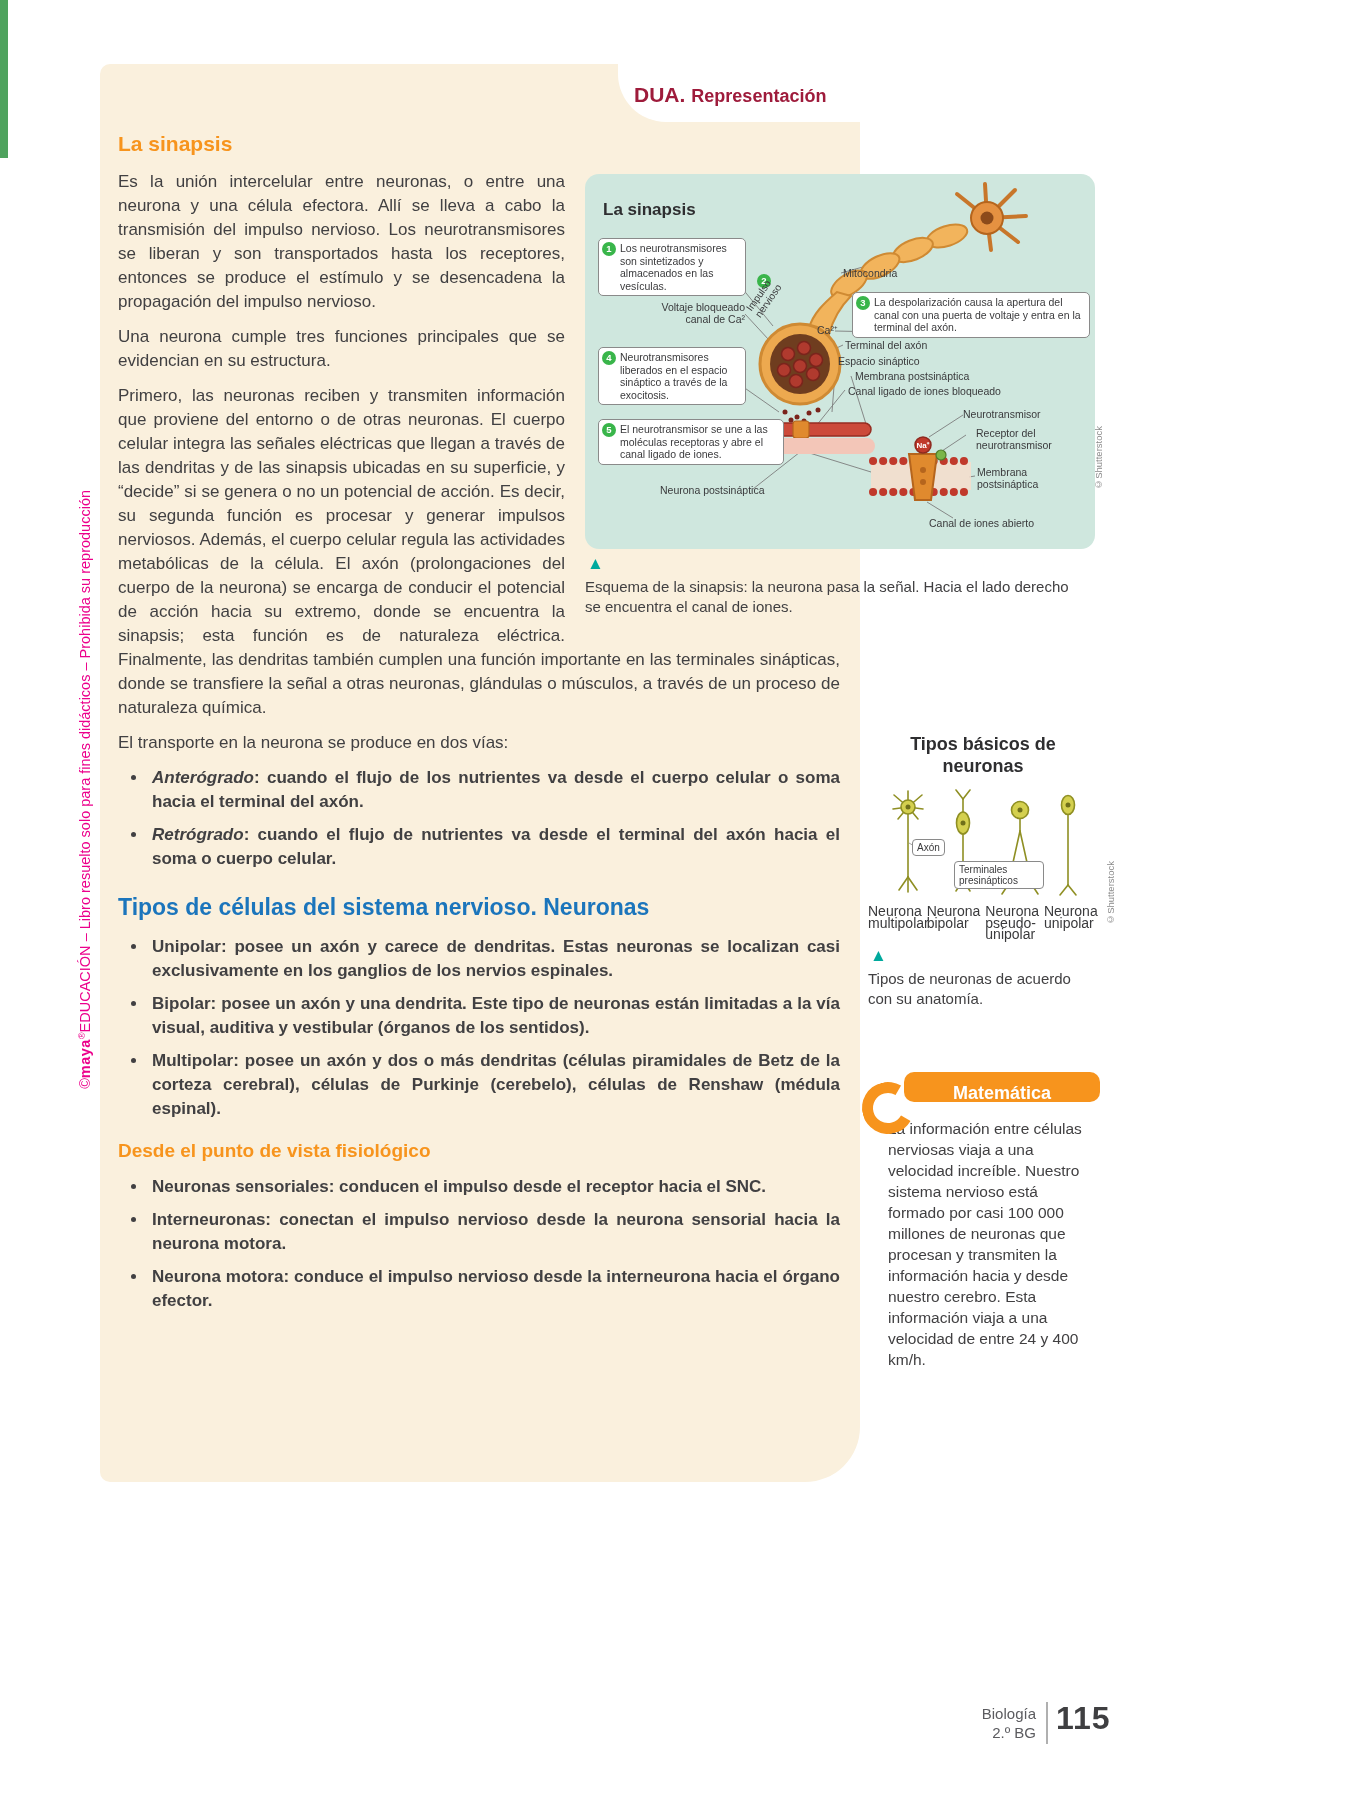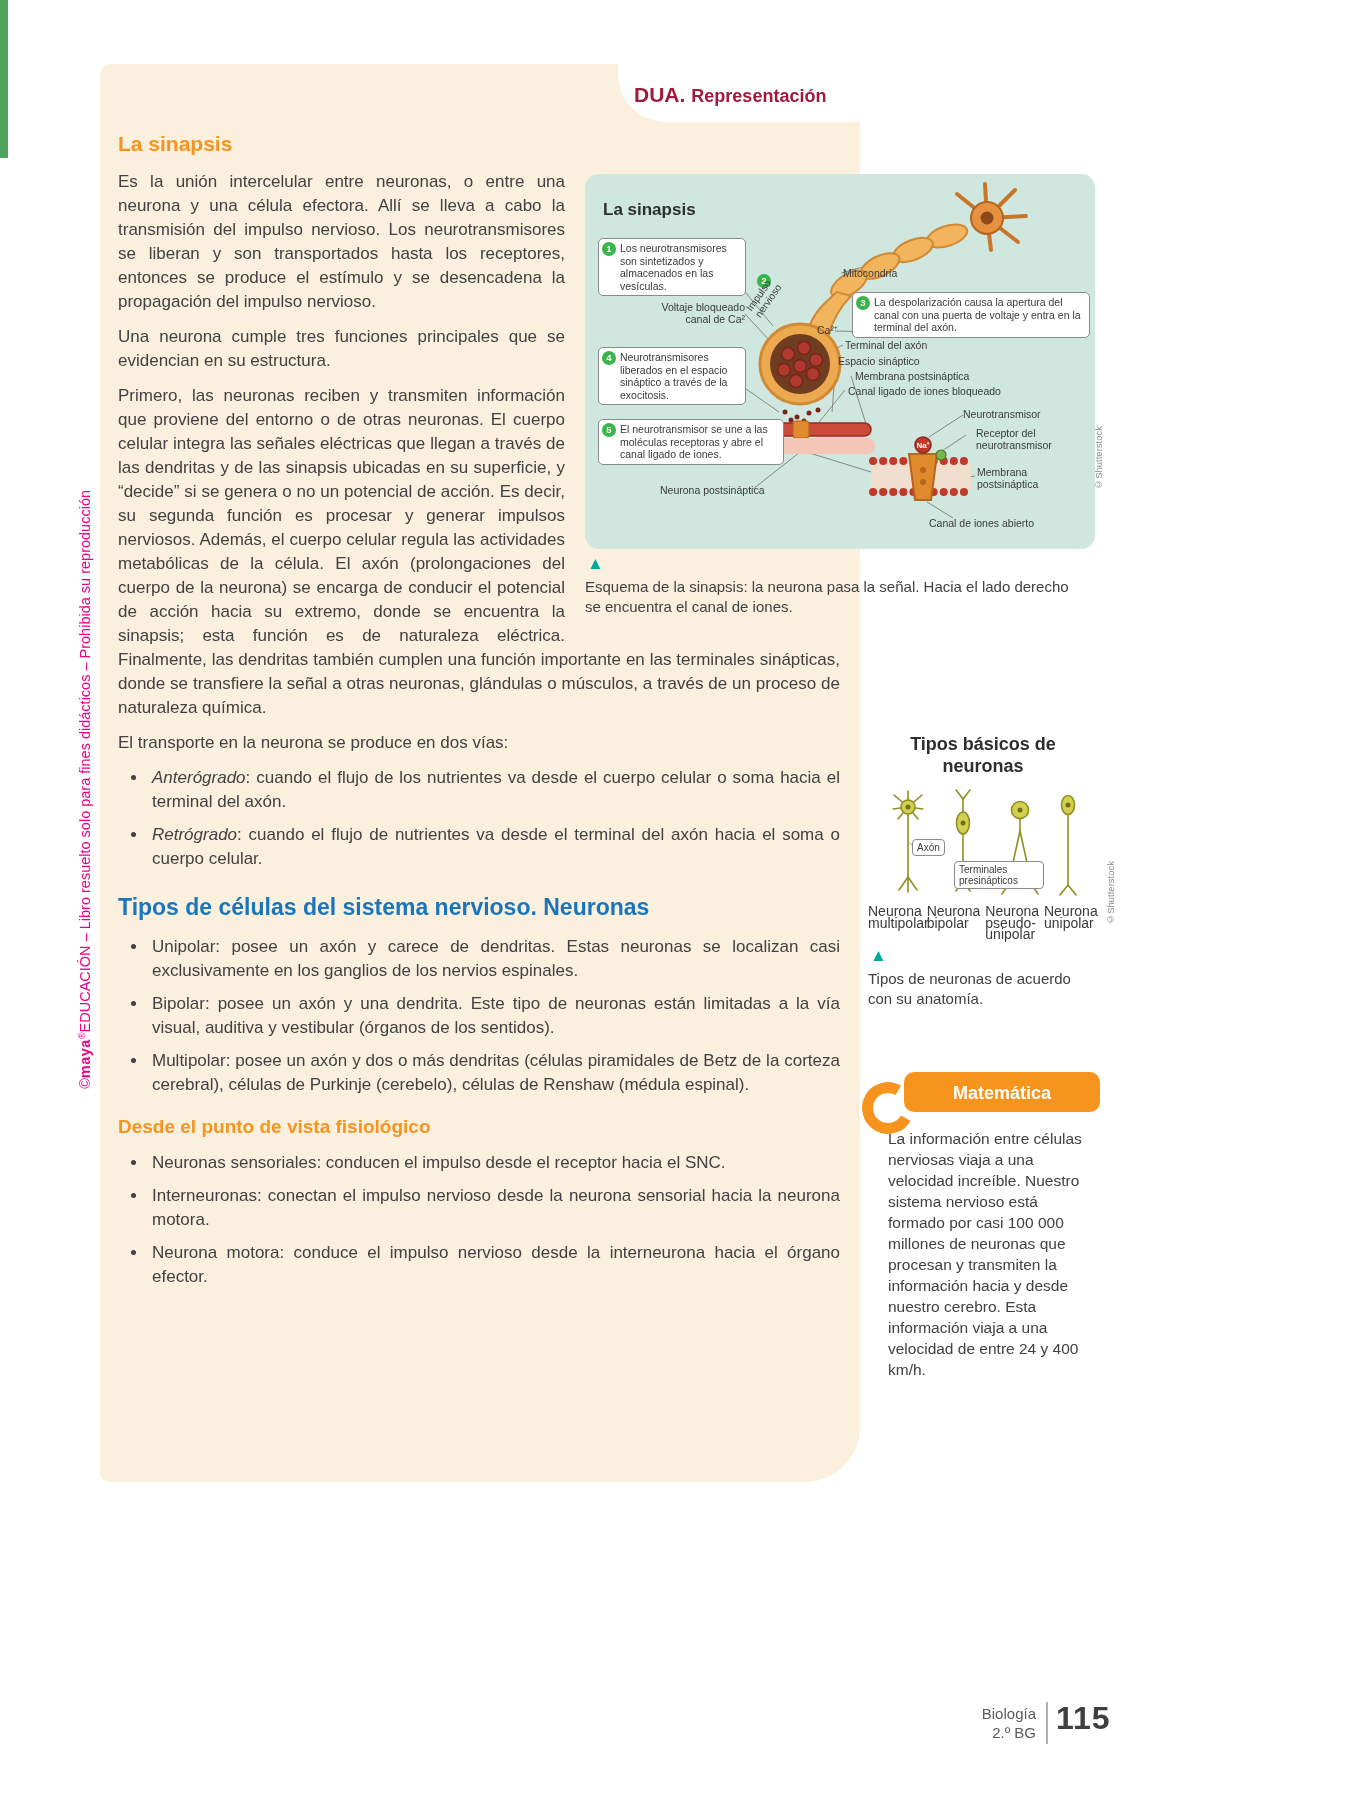--- a/index.html
+++ b/index.html
@@ -20,21 +20,21 @@
   .dua { position:absolute; left:634px; top:83px; white-space:nowrap; }
   .dua-label { font-weight:bold; font-size:21px; color:#9e1b3b; }
   .dua-text  { font-weight:bold; font-size:18px; color:#9e1b3b; margin-left:6px; }
 
   .content { position:absolute; left:118px; top:132px; width:722px; font-size:17px; line-height:24px; text-align:justify; }
   .content p { margin:0 0 11px 0; }
   .article-title { margin:0 0 14px 0; font-size:21px; font-weight:bold; color:#f7941d; text-align:left; }
   .section-title { margin:24px 0 16px 0; font-size:23px; font-weight:bold; color:#1b75bc; text-align:left; }
   .subsection-title { margin:18px 0 12px 0; font-size:19px; font-weight:bold; color:#f7941d; text-align:left; }
   ul.bullets { margin:0 0 8px 0; padding-left:30px; }
-  ul.bullets li { margin-bottom:9px; padding-left:4px; }
+  ul.bullets li { margin-bottom:9px; padding-left:4px;font-weight:bold; }
   .it { font-style:italic; }
 
   
   .fig-wrap { float:right; width:510px; margin:4px -255px 10px 20px; position:relative; text-align:left; }
   .fig-synapse { position:relative; width:510px; height:375px; background:#cfe7de; border-radius:14px; overflow:hidden; }
   .fig-art { position:absolute; left:0; top:0; width:510px; height:375px; }
   .fig-title { position:absolute; left:18px; top:24px; font-size:17px; font-weight:bold; color:#2e2e30; }
   .lblbox { position:absolute; background:#ffffff; border:1px solid #8a8a8a; border-radius:5px;
             padding:3px 5px 3px 21px; font-size:10.5px; line-height:12.5px; color:#3a3a3c; text-align:left; }
   .stepnum { position:absolute; left:3px; top:3px; width:14px; height:14px; border-radius:50%;
@@ -58,21 +58,21 @@
   .neurons-names { display:flex; justify-content:space-between; margin-top:6px; }
   .neurons-names span { width:54px; font-size:14px; line-height:11.5px; color:#3a3a3c; }
   .neurons-caption { font-size:15px; line-height:20px; color:#414042; }
   .neurons-credit { position:absolute; right:-18px; top:128px; writing-mode:vertical-rl; transform:rotate(180deg);
                     font-size:9.5px; color:#8a8a8a; }
 
   
   .math-box { position:absolute; left:862px; top:1072px; width:240px; }
   .math-c { position:absolute; left:0px; top:10px; width:30px; height:30px; border:11px solid #f7941d;
             border-right-color:transparent; border-radius:50%; transform:rotate(-15deg); }
-  .math-tab { margin-left:42px; width:196px; height:40px; background:#f7941d; border-radius:10px;
+  .math-tab { margin-left:42px; width:196px; height:30px; background:#f7941d; border-radius:10px;
               color:#ffffff; font-weight:bold; font-size:18px; line-height:42px; text-align:center; }
   .math-body { margin:16px 0 0 26px; width:206px; font-size:15.5px; line-height:21px; color:#414042; }
 
   
   .footer-subject { position:absolute; left:948px; top:1704px; width:88px; text-align:right;
                     font-size:15px; line-height:19px; color:#5b5b5f; }
   .footer-divider { position:absolute; left:1046px; top:1702px; width:2px; height:42px; background:#b0b0b0; }
   .footer-number { position:absolute; left:1056px; top:1700px; font-size:32px; font-weight:bold;
                    color:#3f3f41; letter-spacing:1px; }
 </style>

